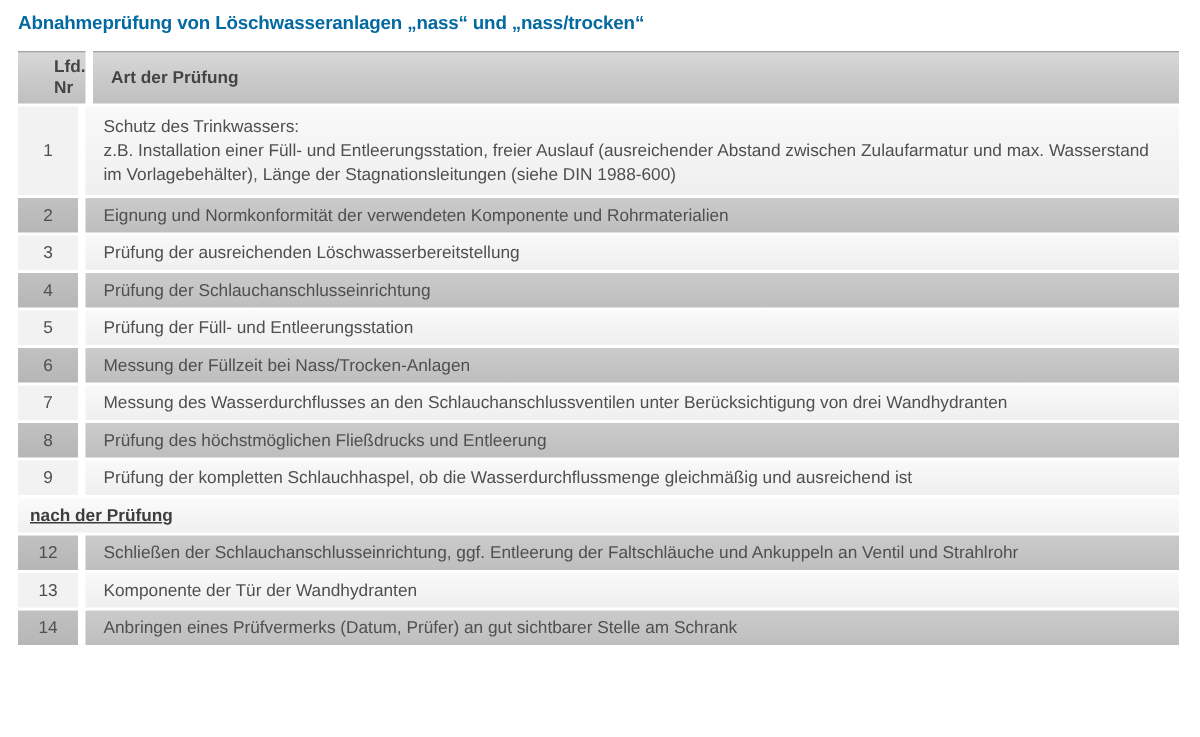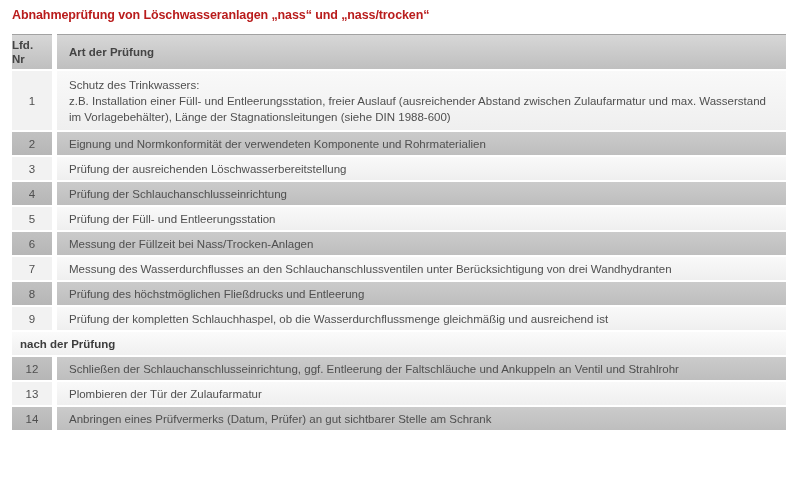--- a/index.html
+++ b/index.html
@@ -13,21 +13,21 @@
   }
   .page {
     box-sizing: border-box;
     width: 800px;
     height: 491px;
     padding: 8px 14px 0 12px;
   }
   .title {
     font-size: 12.5px;
     font-weight: bold;
-    color: #b91c1c;
+    color: #0369a1;
     letter-spacing: -0.1px;
     margin: 0 0 12px 0;
   }
   .table {
     width: 774px;
   }
   .row {
     display: flex;
     gap: 5px;
     margin-bottom: 2px;
@@ -57,21 +57,21 @@
   .row.header { height: 35px; }
   .row.header .cell {
     font-weight: bold;
     color: #444444;
     background: linear-gradient(180deg, var(--header_top, #d7d7d7), var(--header_bottom, #bfbfbf));
     border-top: 1px solid #a2a2a2;
   }
   .row.header .cell.nr {
     justify-content: flex-start;
     text-align: left;
-    padding-left: 0;
+    padding-left: 24px;
     white-space: pre-line;
     line-height: 14px;
   }
   
   .row.std { height: 23px; }
   .row.tall { height: 59px; }
   .row.dark .cell.art {
     background: linear-gradient(180deg, var(--row_dark_top, #cbcbcb), var(--row_dark_bottom, #bec: #bebebe));
     background: linear-gradient(180deg, var(--row_dark_top, #cbcbcb), var(--row_dark_bottom, #bebebe));
   }
@@ -87,20 +87,21 @@
   
   .row.section { height: 23px; }
   .cell.section-cell {
     flex: 1 1 auto;
     display: flex;
     align-items: center;
     padding: 0 0 0 8px;
     font-weight: bold;
     color: #3d3d3d;
     background: linear-gradient(180deg, #fbfbfb, #f0f0f0);
+    text-decoration: underline;
   }
 </style>
 </head>
 <body>
 
 <div class="page">
   <div class="title">Abnahmeprüfung von Löschwasseranlagen „nass“ und „nass/trocken“</div>
 
   <div class="table">
     <div class="row header">
@@ -148,21 +149,21 @@
         </div>
         <div class="row section">
           <div class="cell section-cell">nach der Prüfung</div>
         </div>
         <div class="row std dark">
           <div class="cell nr">12</div>
           <div class="cell art">Schließen der Schlauchanschlusseinrichtung, ggf. Entleerung der Faltschläuche und Ankuppeln an Ventil und Strahlrohr</div>
         </div>
         <div class="row std light">
           <div class="cell nr">13</div>
-          <div class="cell art">Plombieren der Tür der Zulaufarmatur</div>
+          <div class="cell art">Komponente der Tür der Wandhydranten</div>
         </div>
         <div class="row std dark">
           <div class="cell nr">14</div>
           <div class="cell art">Anbringen eines Prüfvermerks (Datum, Prüfer) an gut sichtbarer Stelle am Schrank</div>
         </div>
       </div>
   </div>
 </div>
 
 </body></html>

